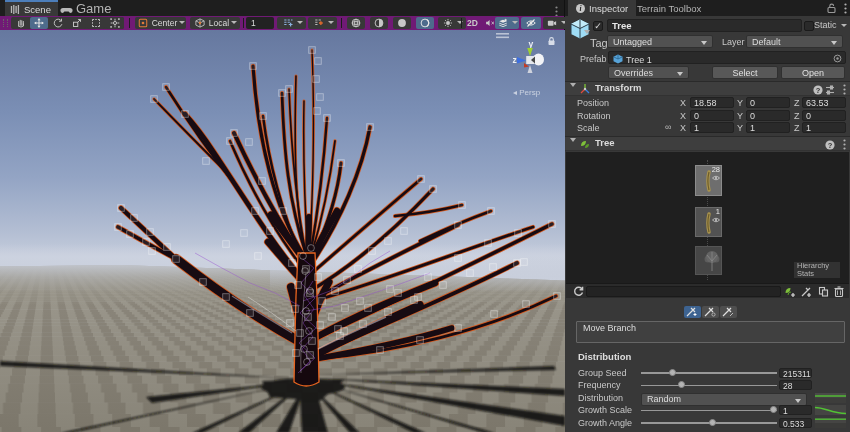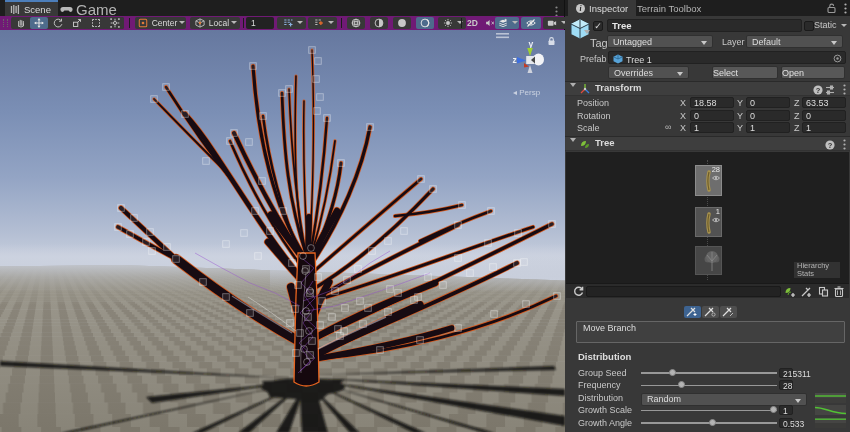--- a/index.html
+++ b/index.html
@@ -1,19 +1,19 @@
 <!DOCTYPE html>
 <html><head><meta charset="utf-8"><style>
 * { margin:0; padding:0; box-sizing:border-box; }
 html,body { width:850px; height:432px; background:#383838; font-family:"Liberation Sans",sans-serif; overflow:hidden; }
 #app { position:relative; width:850px; height:432px; }
 .scenepane { position:absolute; left:0; top:0; width:565px; height:432px; background:#242424; }
 .stabs { position:absolute; left:0; top:0; width:565px; height:16px; background:#1e1e1e; border-right:1px solid #111; }
 .stab { position:absolute; left:5px; top:0; height:16px; background:#383838; padding:0 7px 0 5px; display:flex; align-items:center; gap:3px; font-size:9.5px; color:#dcdcdc; border-top:2px solid #4c7eba; }
-.stab2 { position:absolute; left:53px; top:2px; height:14px; padding:0 7px; display:flex; align-items:center; gap:3px; font-size:15px; color:#b4b4b4; }
+.stab2 { position:absolute; left:53px; top:2px; height:14px; padding:0 7px; display:flex; align-items:flex-end; gap:3px; font-size:13px; color:#b4b4b4; }
 .tbar { position:absolute; left:0; top:16px; width:565px; height:27px; background:#701a75; border-right:1px solid #111;padding-left:16px; }
 .dots { position:absolute; left:3px; top:3px; width:5px; height:8px; border-left:1.5px dotted #666; border-right:1.5px dotted #666; }
 .tgroup { position:absolute; top:0.5px; height:12.5px; background:#383838; border-radius:2px; }
 .tbtn { position:absolute; top:0.5px; width:18px; height:12.5px; background:#383838; border-radius:2px; display:flex; align-items:center; justify-content:center; }
 .tbtn svg { transform:scale(0.78); }
 .tbtn.sel { background:#4e6b8c; }
 .tgbtn { position:absolute; top:0.5px; height:12.5px; background:#383838; border-radius:2px; display:flex; align-items:center; justify-content:center; gap:2px; font-size:8.5px; color:#dcdcdc; }
 .tgbtn svg { transform:scale(0.75); }
 .tgbtn.sel { background:#4e6b8c; }
 .tfield { position:absolute; top:0.5px; height:12.5px; background:#222; border-radius:2px; font-size:8.5px; color:#dcdcdc; padding:1px 0 0 5px; }
@@ -24,21 +24,21 @@
 .itabs { position:absolute; left:0; top:0; width:285px; height:16px; background:#1e1e1e; }
 .itab { position:absolute; left:3px; top:0; height:16px; background:#383838; padding:0 8px; display:flex; align-items:center; gap:4px; font-size:9.5px; color:#dcdcdc; }
 .iinfo { width:9px; height:9px; border-radius:50%; background:#c8c8c8; color:#222; font-size:7.5px; font-weight:bold; display:flex;align-items:center;justify-content:center; font-family:"Liberation Serif",serif; font-style:italic; }
 .itab2 { position:absolute; left:64px; top:0; height:16px; padding:0 8px; display:flex; align-items:center; font-size:9.5px; color:#b4b4b4; }
 .ihead { position:absolute; left:0; top:16px; width:285px; height:65px; }
 .chk { position:absolute; width:10px; height:10px; background:#2a2a2a; border:1px solid #1a1a1a; border-radius:2px; color:#ddd; font-size:9px; line-height:8px; text-align:center; }
 .nfield { position:absolute; left:42px; top:3px; width:195px; height:13px; background:#2a2a2a; border:1px solid #212121; border-radius:2px; font-size:9.5px; font-weight:bold; color:#e8e8e8; padding:0 0 0 4px; }
 .drop { position:absolute; height:13px; background:#515151; border:1px solid #303030; border-radius:2px; font-size:9px; color:#dcdcdc; padding:0.5px 0 0 5px; }
 .drop::after { content:""; position:absolute; right:5px; top:5px; border-left:3.5px solid transparent; border-right:3.5px solid transparent; border-top:4px solid #c8c8c8; }
 .pfbox { position:absolute; left:43px; top:35px; width:238px; height:13px; background:#2a2a2a; border:1px solid #212121; border-radius:2px; font-size:9px; color:#dcdcdc; padding:0.5px 0 0 4px; }
-.btn { position:absolute; height:13px; background:#585858; border:1px solid #303030; border-radius:2px; font-size:9px; color:#e0e0e0; text-align:left; padding-top:0.5px; }
+.btn { position:absolute; height:13px; background:#585858; border:1px solid #303030; border-radius:2px; font-size:9px; color:#e0e0e0; text-align:center; padding-top:0.5px; }
 .sect { position:absolute; left:0; width:285px; height:15px; background:#3e3e3e; border-top:1px solid #2a2a2a; border-bottom:1px solid #323232; display:flex; align-items:flex-start; padding-left:4px; }
 .sect b { font-size:9.5px; color:#dcdcdc; }
 .fold { width:0; height:0; border-top:3.5px solid transparent; border-bottom:3.5px solid transparent; border-left:4.5px solid #b0b0b0; transform:rotate(90deg); margin:0 2px; }
 .trows { position:absolute; left:0; top:97px; width:285px; height:38px; }
 .trow { position:absolute; left:0; width:285px; height:11px; }
 .tlabel { position:absolute; left:12px; top:1px; font-size:9px; color:#c8c8c8; }
 .ax { position:absolute; top:1px; font-size:9px; color:#c8c8c8; }
 .tfield2 { position:absolute; top:0; width:44px; height:11px; background:#2a2a2a; border:1px solid #212121; border-radius:2px; font-size:9px; color:#dcdcdc; padding:0 0 0 3px; }
 .treepanel { position:absolute; left:1px; top:152px; width:283px; height:146px; background:#1f1f1f; }
 .nodecol { position:absolute; left:141px; top:8px; width:1px; height:120px; border-left:1px dotted #4a4a4a; }
@@ -51,21 +51,21 @@
 .tptool { position:absolute; left:0; bottom:0; width:283px; height:15px; background:#2b2b2b; border-top:1px solid #191919; }
 .tpfield { position:absolute; left:20px; top:1.5px; width:195px; height:11.5px; background:#232323; border:1px solid #1a1a1a; border-radius:2px; }
 .brushrow { position:absolute; left:119px; top:306px; display:flex; gap:1px; }
 .brbtn { width:17px; height:12px; background:#4e4e4e; border-radius:2px; display:flex; align-items:center; justify-content:center; }
 .brbtn.sel { background:#3d6391; }
 .mvbox { position:absolute; left:11px; top:320.5px; width:269px; height:22.5px; background:#404040; border:1px solid #666; border-radius:1px; }
 .dhead { position:absolute; left:13px; top:351px; font-size:9.5px; font-weight:bold; color:#dedede; }
 .plabel { position:absolute; left:13px; font-size:9px; color:#c8c8c8; }
 .strack { position:absolute; left:76px; width:136px; height:1.5px; background:#989898; }
 .sknob { position:absolute; width:7px; height:7px; border-radius:50%; background:#b4b4b4; border:1px solid #888; }
-.pfield { position:absolute; left:214px; width:14px; height:10px; background:#2a2a2a; border:1px solid #212121; border-radius:2px; font-size:8.5px; color:#dcdcdc; padding:0 0 0 3px; }
+.pfield { position:absolute; left:214px; width:33px; height:10px; background:#2a2a2a; border:1px solid #212121; border-radius:2px; font-size:8.5px; color:#dcdcdc; padding:0 0 0 3px; }
 .cbox { position:absolute; left:250px; width:31px; height:10px; }
 </style></head>
 <body>
 <div id="app">
   <div id="pdiv"></div>
   <div class="scenepane">
     <div class="stabs">
       <div class="stab"><svg width="11" height="11" viewBox="0 0 11 11">
             <path d="M1.5,2 v7 M3.8,1 v9 M6.1,2 v7 M8.4,1 v9" stroke="#b8b8b8" stroke-width="1.3"></path>
           </svg>Scene</div>

